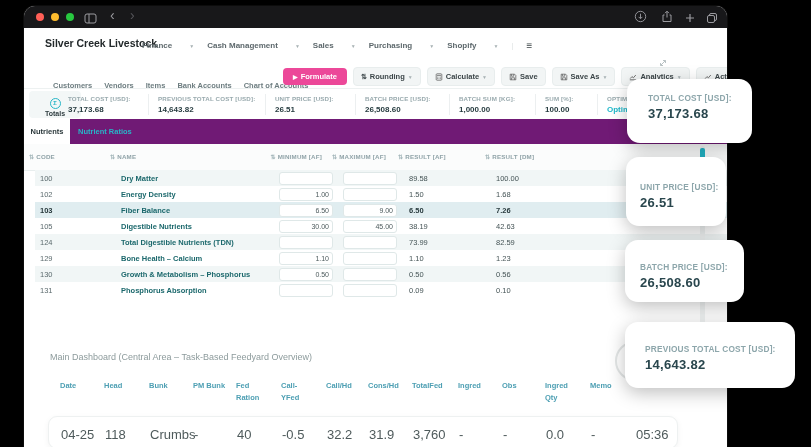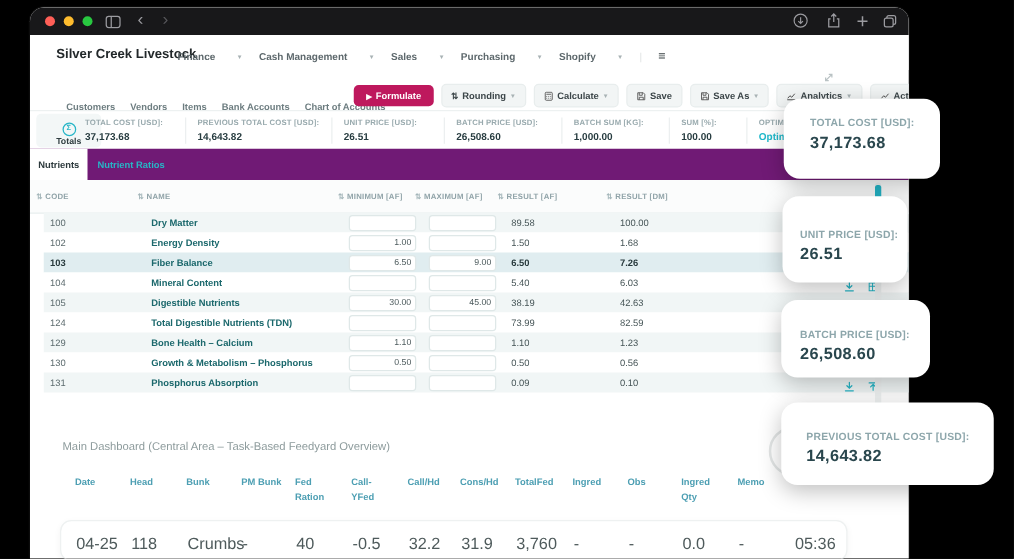--- a/index.html
+++ b/index.html
@@ -24,21 +24,21 @@
   .caret{font-size:5px;color:#a8b2b4;}
   .vbar{color:#dfe3e3;font-weight:normal;}
   .ham{font-size:10px;color:#3c4446;}
   .subnav{position:absolute;left:29px;top:53px;display:flex;gap:12px;font-size:7.5px;font-weight:bold;color:#6d7d80;}
 
   
   .toolbar{position:absolute;left:259px;top:61px;display:flex;gap:6px;align-items:center;}
   .btn{height:17px;border-radius:4px;background:#f2f5f5;border:1px solid #e8eded;color:#3c4649;
        font-size:7.5px;font-weight:bold;display:inline-flex;align-items:center;gap:3px;padding:0 7px;white-space:nowrap;}
   .btn svg{display:block;}
-  .btn-formulate{background:#be185d;border:none;color:#fff;padding:0 10px;}
+  .btn-formulate{background:#ec4899;border:none;color:#fff;padding:0 10px;}
   .play{font-size:6px;}
   .expand-ic{position:absolute;left:634px;top:48px;}
 
   
   .totals{position:absolute;top:82px;left:0;right:0;height:31px;background:#fff;
           border-top:1px solid #edf1f1;border-bottom:1px solid #edf1f1;}
   .totals-chip{position:absolute;left:5px;top:2px;width:52px;height:27px;background:#f3f7f7;border-radius:4px;text-align:center;}
   .sigma{display:inline-block;width:9px;height:9px;border:1px solid #27b6c7;border-radius:50%;color:#27b6c7;
          font-size:6px;line-height:9px;margin-top:2px;font-weight:bold;}
   .chip-label{font-size:7px;font-weight:bold;color:#2f3d40;margin-top:1px;}
@@ -322,36 +322,20 @@
         <span class="ricons">
           <span><svg width="9" height="9" viewBox="0 0 10 10">
                 <path d="M5 1v5M2.8 4L5 6.2 7.2 4M1.5 8.5h7" stroke="currentColor" stroke-width="1.1" fill="none" stroke-linecap="round"></path>
               </svg></span>
           <span><svg width="9" height="9" viewBox="0 0 10 10">
                 <path d="M1.5 1.5h7v7h-7zM1.5 4.5h7M4.5 1.5v7" stroke="currentColor" stroke-width="0.9" fill="none"></path>
               </svg></span>
         </span>
       </div>
       <div class="grow">
-        <span class="cell c-code">104</span>
-        <span class="cell c-name">Mineral Content</span>
-        <input class="c-min" readonly="" value="" style="">
-        <input class="c-max" readonly="" value="" style="">
-        <span class="cell c-raf">5.40</span>
-        <span class="cell c-rdm">6.03</span>
-        <span class="ricons">
-          <span><svg width="9" height="9" viewBox="0 0 10 10">
-                <path d="M5 1v5M2.8 4L5 6.2 7.2 4M1.5 8.5h7" stroke="currentColor" stroke-width="1.1" fill="none" stroke-linecap="round"></path>
-              </svg></span>
-          <span><svg width="9" height="9" viewBox="0 0 10 10">
-                <path d="M1.5 1.5h7v7h-7zM1.5 4.5h7M4.5 1.5v7" stroke="currentColor" stroke-width="0.9" fill="none"></path>
-              </svg></span>
-        </span>
-      </div>
-      <div class="grow">
         <span class="cell c-code">105</span>
         <span class="cell c-name">Digestible Nutrients</span>
         <input class="c-min" readonly="" value="30.00" style="">
         <input class="c-max" readonly="" value="45.00" style="">
         <span class="cell c-raf">38.19</span>
         <span class="cell c-rdm">42.63</span>
       </div>
       <div class="grow">
         <span class="cell c-code">124</span>
         <span class="cell c-name">Total Digestible Nutrients (TDN)</span>

